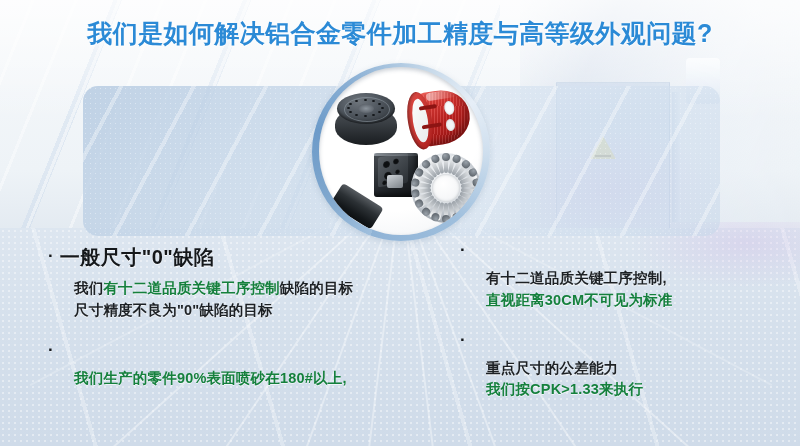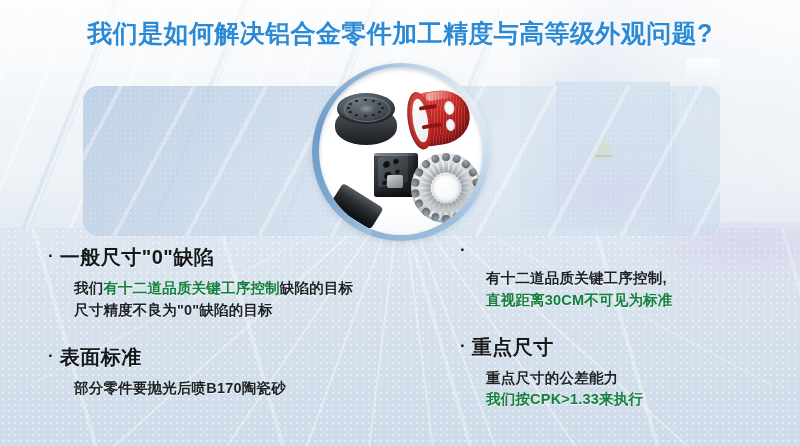--- a/index.html
+++ b/index.html
@@ -425,41 +425,39 @@
             <span class="head-txt">一般尺寸"0"缺陷</span>
           </div>
           <div class="body-txt">
             <span class="ln"><span class="dk">我们</span><span class="bl">有十二道品质关键工序控制</span><span class="dk">缺陷的目标</span></span>
             <span class="ln"><span class="dk">尺寸精度不良为"0"缺陷的目标</span></span>
           </div>
         </div>
         <div class="block second">
           <div class="head-row">
             <span class="bullet">·</span>
-            <span class="head-txt">表面标准</span>
           </div>
           <div class="body-txt">
-            <span class="ln"><span class="dk">部分零件要抛光后喷B170陶瓷砂</span></span>
+            <span class="ln"><span class="bl">我们生产的零件90%表面喷砂在180#以上,</span></span>
           </div>
         </div>
       </div>
     <div class="col col-right" id="colRight">
         <div class="block">
           <div class="head-row">
             <span class="bullet">·</span>
           </div>
           <div class="body-txt">
             <span class="ln"><span class="dk">有十二道品质关键工序控制,</span></span>
             <span class="ln"><span class="bl">直视距离30CM不可见为标准</span></span>
           </div>
         </div>
         <div class="block second">
           <div class="head-row">
             <span class="bullet">·</span>
-            <span class="head-txt">重点尺寸</span>
           </div>
           <div class="body-txt">
             <span class="ln"><span class="dk">重点尺寸的公差能力</span></span>
             <span class="ln"><span class="bl">我们按CPK&gt;1.33来执行</span></span>
           </div>
         </div>
       </div>
   </div>
 
 </div>

